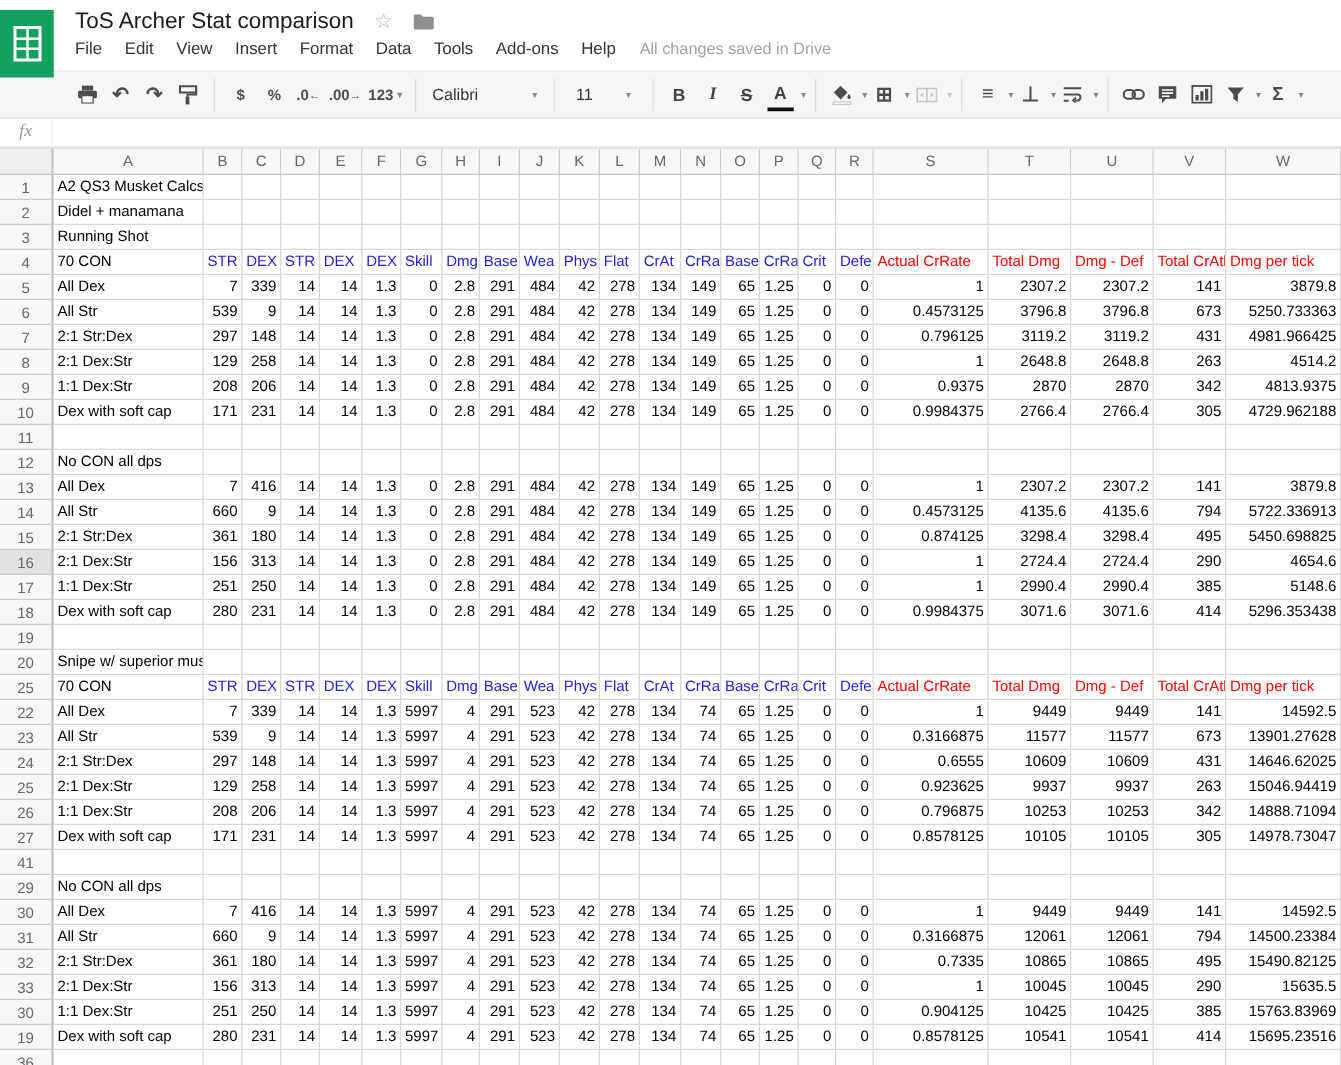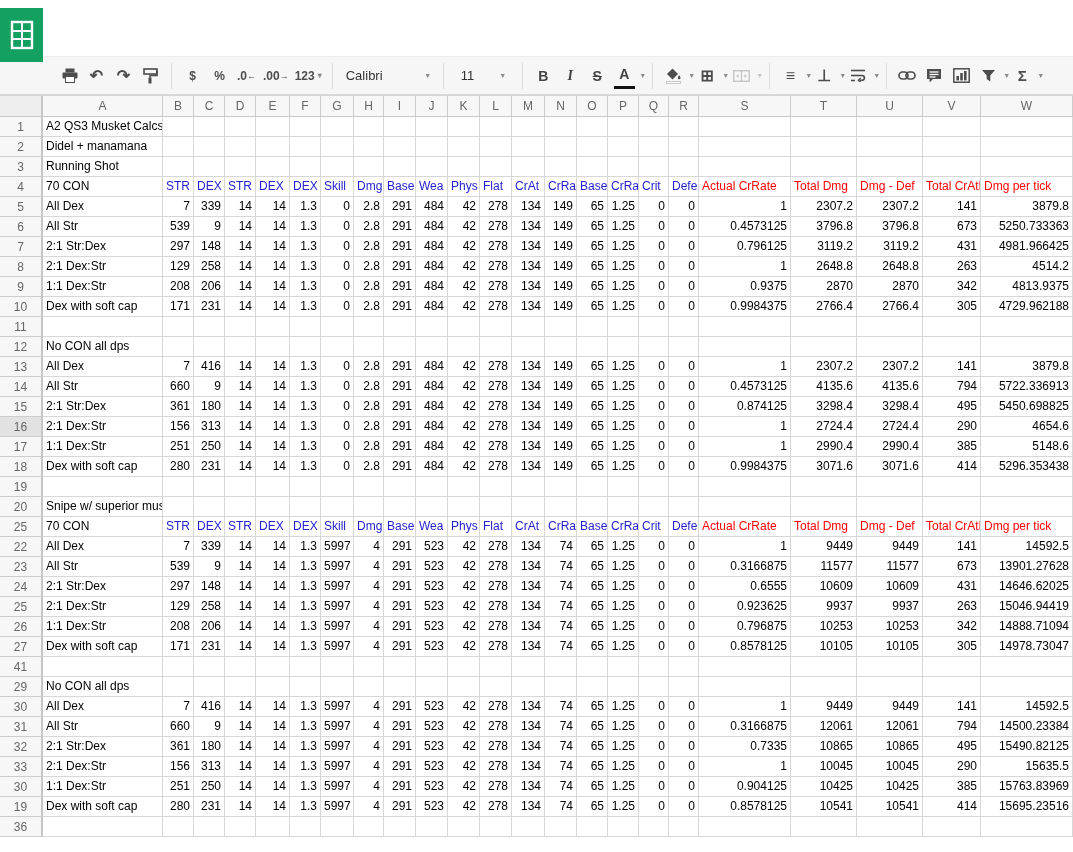--- a/index.html
+++ b/index.html
@@ -71,20 +71,42 @@
 <div class="app">
 
   <div class="topbar">
     <div class="logo">
       <svg class="ic" width="24" height="30" viewBox="0 0 24 30">
         <rect x="2" y="2" width="20" height="26" fill="none" stroke="#fff" stroke-width="2.4"></rect>
         <line x1="2" y1="11" x2="22" y2="11" stroke="#fff" stroke-width="2"></line>
         <line x1="2" y1="19" x2="22" y2="19" stroke="#fff" stroke-width="2"></line>
         <line x1="12" y1="2" x2="12" y2="28" stroke="#fff" stroke-width="2"></line>
       </svg>
+    </div>
+    <div class="titlerow">
+      <span class="doctitle">ToS Archer Stat comparison</span>
+      <span class="star">☆</span>
+      <span>
+        <svg class="ic" width="18" height="14" viewBox="0 0 18 14">
+            <path d="M1 3c0-.8.6-1.4 1.4-1.4h4.2L8.4 3.4h7.2c.8 0 1.4.6 1.4 1.4v7.4c0 .8-.6 1.4-1.4 1.4H2.4C1.6 13.6 1 13 1 12.2Z" fill="#8f8f8f"></path>
+          </svg>
+      </span>
+    </div>
+    <div class="menurow">
+
+      <span class="menuitem">File</span>
+        <span class="menuitem">Edit</span>
+        <span class="menuitem">View</span>
+        <span class="menuitem">Insert</span>
+        <span class="menuitem">Format</span>
+        <span class="menuitem">Data</span>
+        <span class="menuitem">Tools</span>
+        <span class="menuitem">Add-ons</span>
+        <span class="menuitem">Help</span>
+        <span class="savestatus">All changes saved in Drive</span>
     </div>
   </div>
 
   <div class="toolbar">
     <span class="ticon">
       <svg class="ic" width="16" height="15" viewBox="0 0 16 15">
           <rect x="3.5" y="0.5" width="9" height="4" fill="#4d4d4d"></rect>
           <rect x="0.5" y="4.5" width="15" height="6" rx="1" fill="#4d4d4d"></rect>
           <rect x="3.5" y="8.5" width="9" height="6" fill="#fff" stroke="#4d4d4d"></rect>
         </svg>
@@ -190,20 +212,24 @@
     <span class="ticon">
       <svg class="ic" width="15" height="14" viewBox="0 0 15 14">
           <path d="M1 1h13L9.3 6.5v6L5.7 10V6.5Z" fill="#4d4d4d"></path>
         </svg>
     </span>
     <span class="arrow">▾</span>
     <span class="ticon sigma">Σ</span>
     <span class="arrow">▾</span>
   </div>
 
+  <div class="fxbar">
+    <div class="fxlabel">fx</div>
+    <input class="fxinput" value="" style="">
+  </div>
 
   <div class="grid">
     <div class="colhdrs">
       <div class="corner"></div>
 
     <div class="colhdr" style="width: 120px;">A</div>
         <div class="colhdr" style="width: 31px;">B</div>
         <div class="colhdr" style="width: 31px;">C</div>
         <div class="colhdr" style="width: 31px;">D</div>
         <div class="colhdr" style="width: 34px;">E</div>

